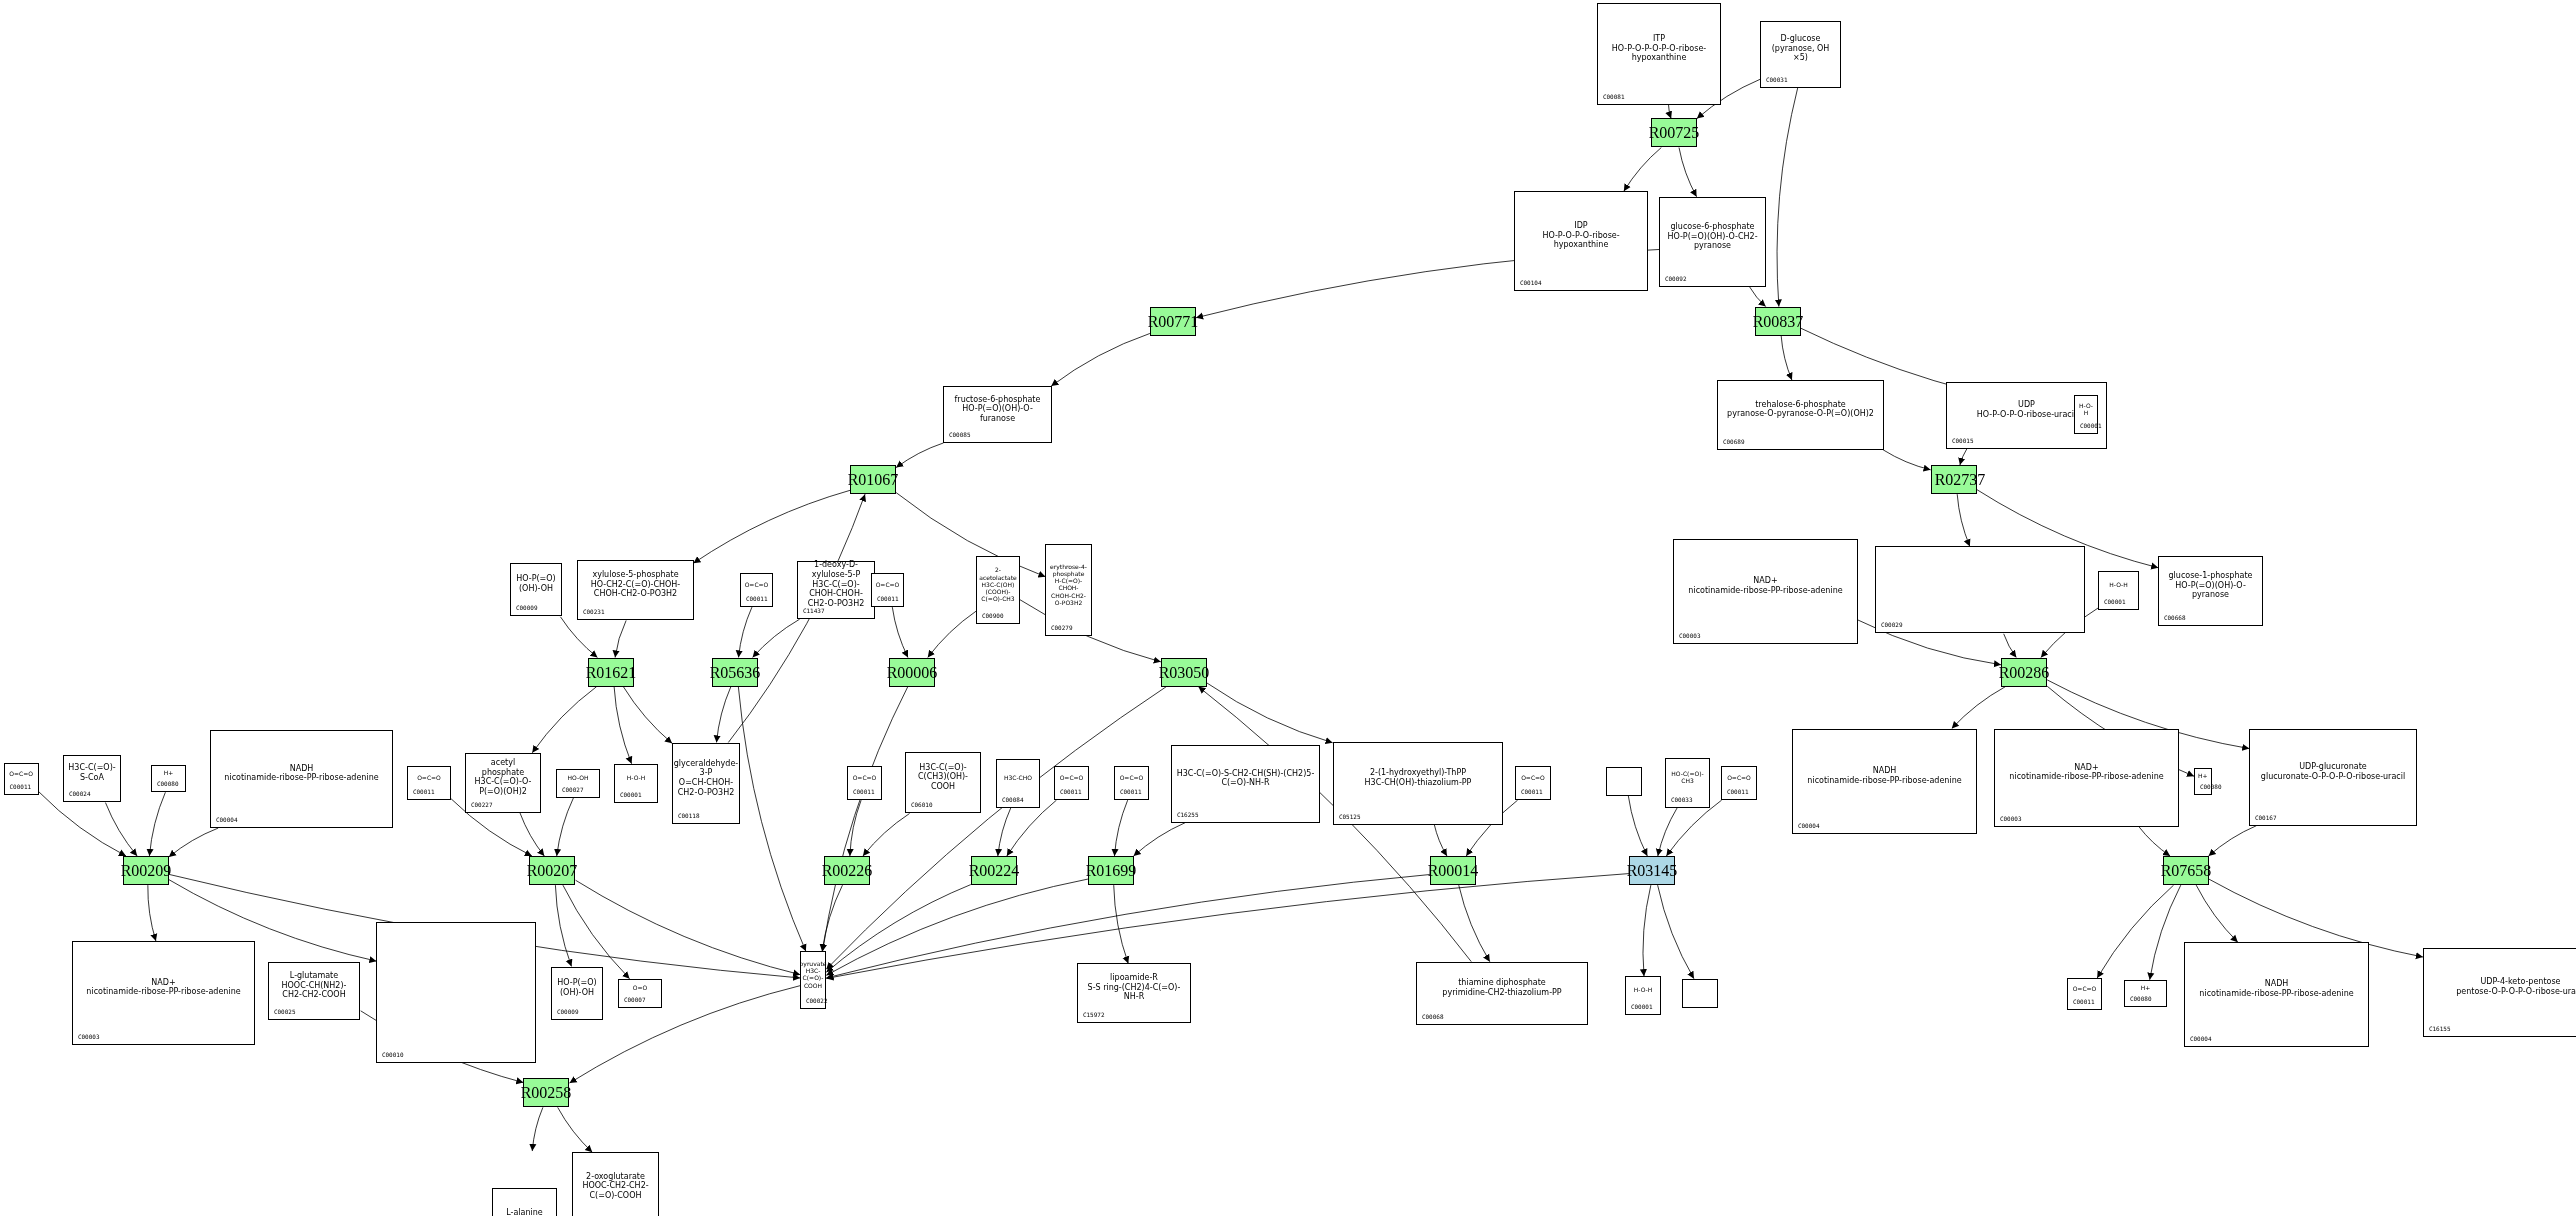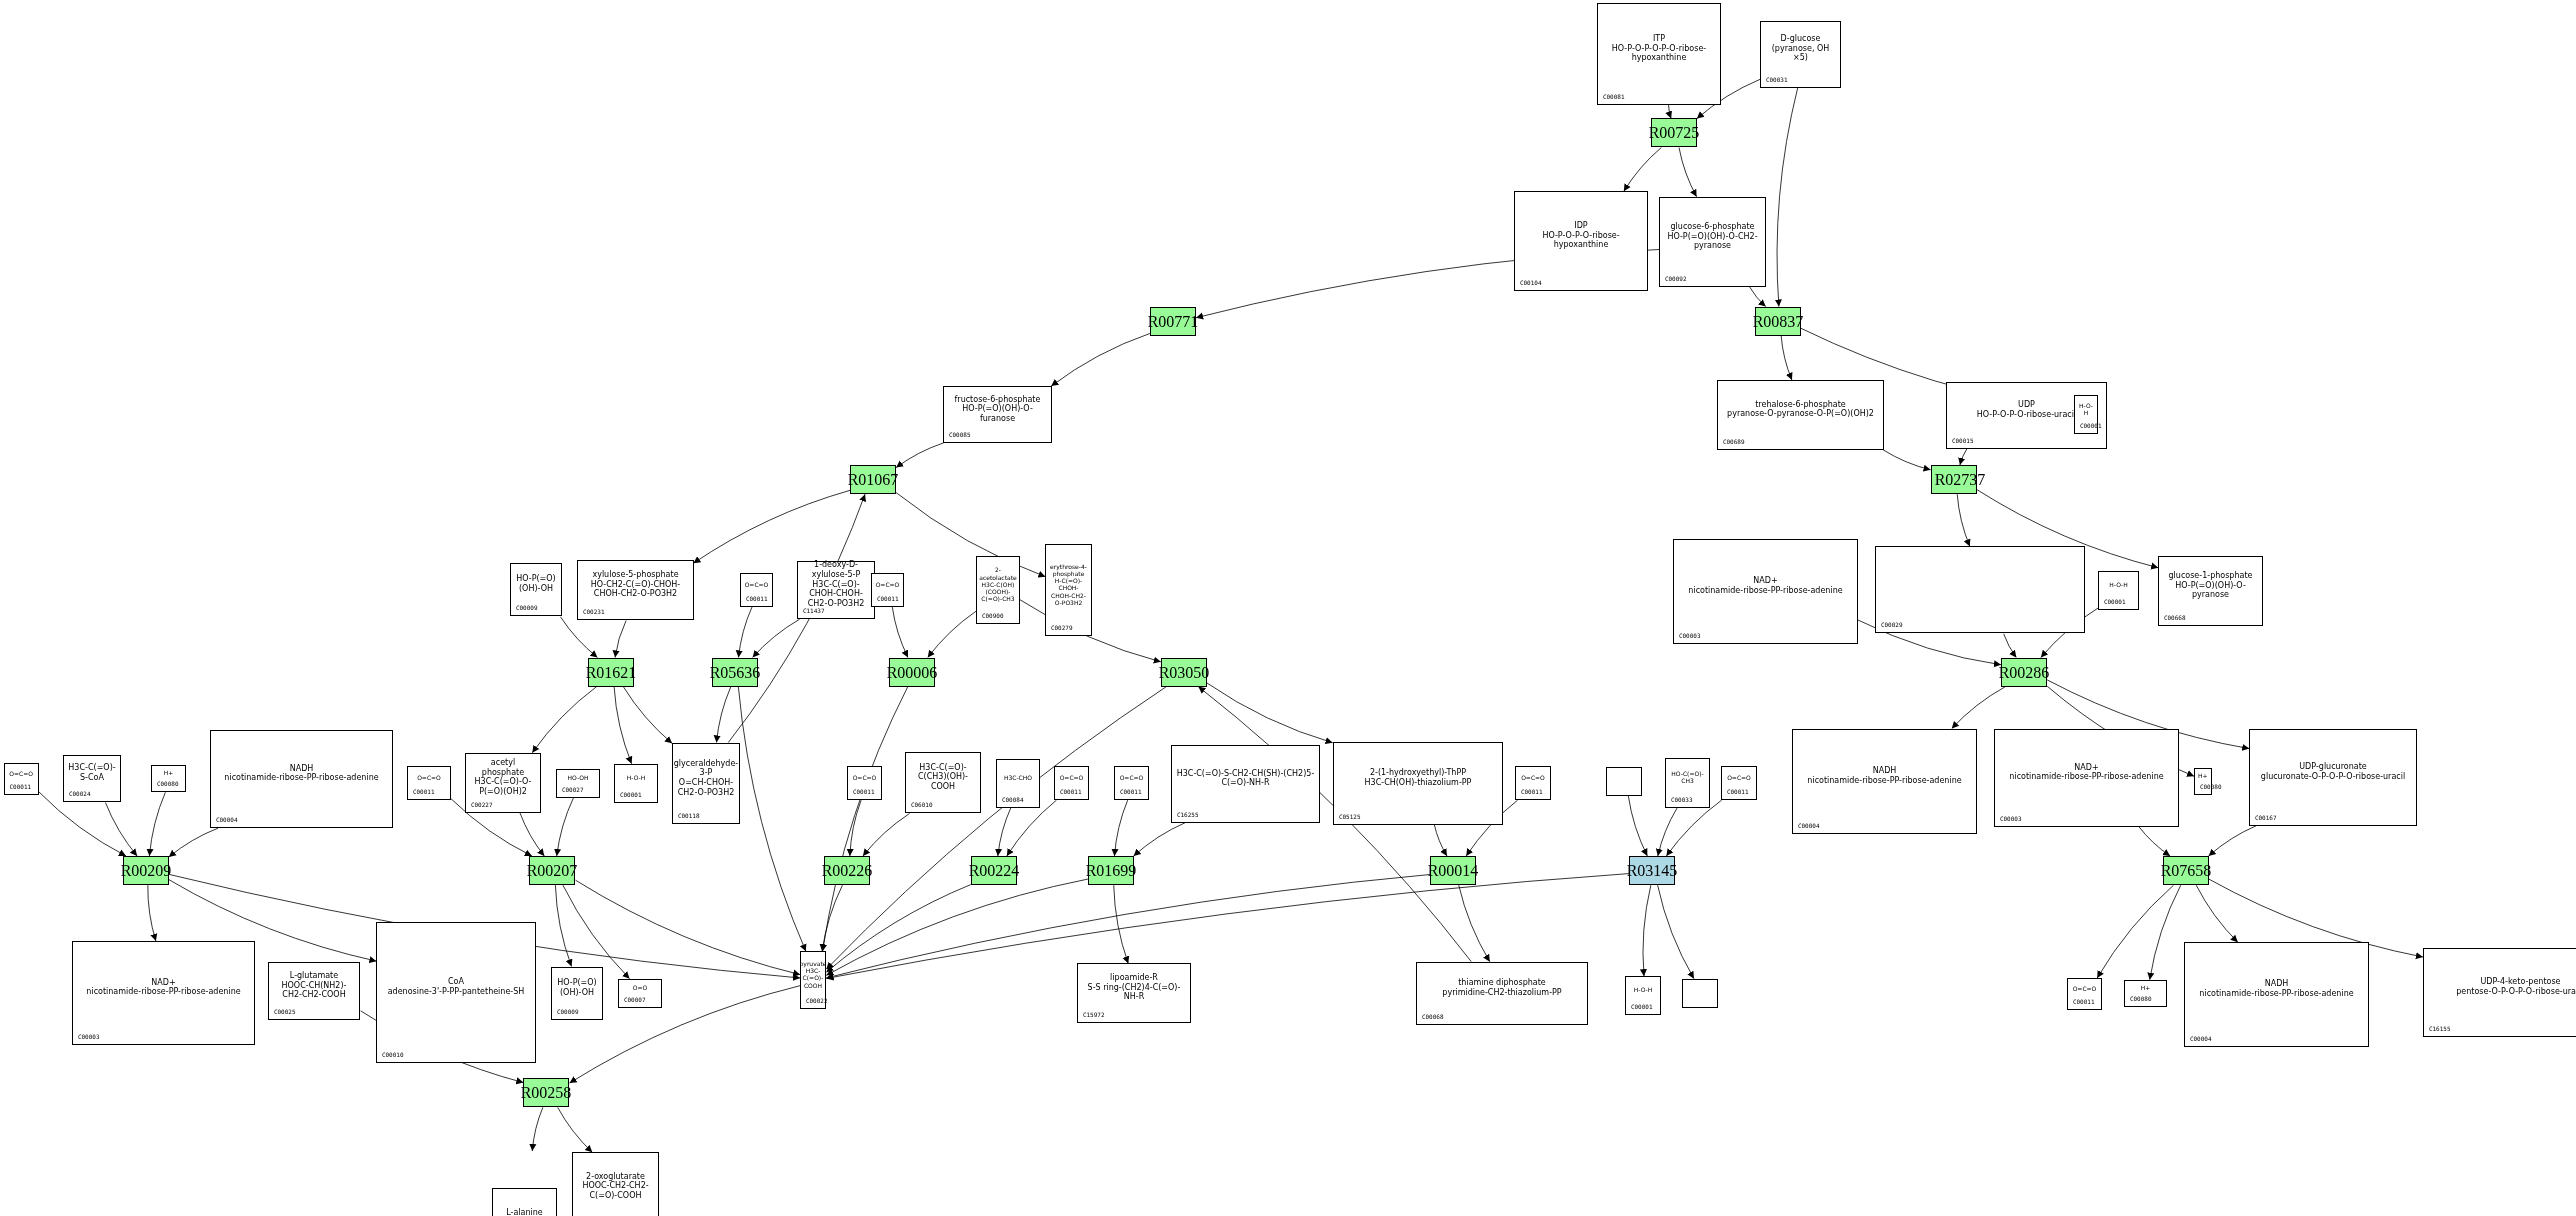--- a/index.html
+++ b/index.html
@@ -322,22 +322,20 @@
       <div class="formula">NAD+
 nicotinamide-ribose-PP-ribose-adenine</div>
       <div class="cid">C00003</div>
     </div>
     <div class="node compound" style="left: 268px; top: 962px; width: 92px; height: 58px;">
       <div class="formula">L-glutamate
 HOOC-CH(NH2)-CH2-CH2-COOH</div>
       <div class="cid">C00025</div>
     </div>
     <div class="node compound" style="left: 376px; top: 922px; width: 160px; height: 141px;">
-      <div class="formula">CoA
-adenosine-3'-P-PP-pantetheine-SH</div>
       <div class="cid">C00010</div>
     </div>
     <div class="node compound" style="left: 551px; top: 967px; width: 52px; height: 53px;">
       <div class="formula">HO-P(=O)(OH)-OH</div>
       <div class="cid">C00009</div>
     </div>
     <div class="node compound" style="left: 618px; top: 979px; width: 44px; height: 29px;">
       <div class="formula" style="font-size: 6px;">O=O</div>
       <div class="cid">C00007</div>
     </div>

